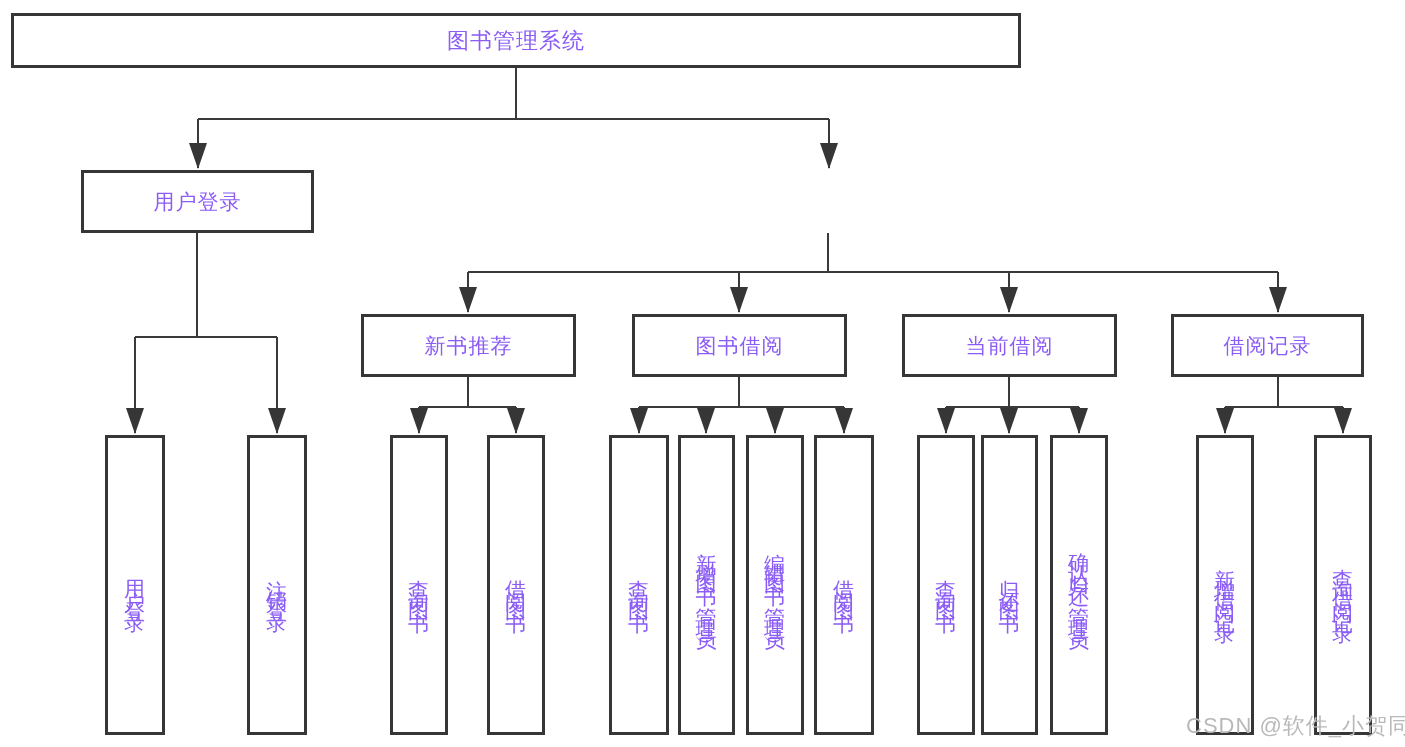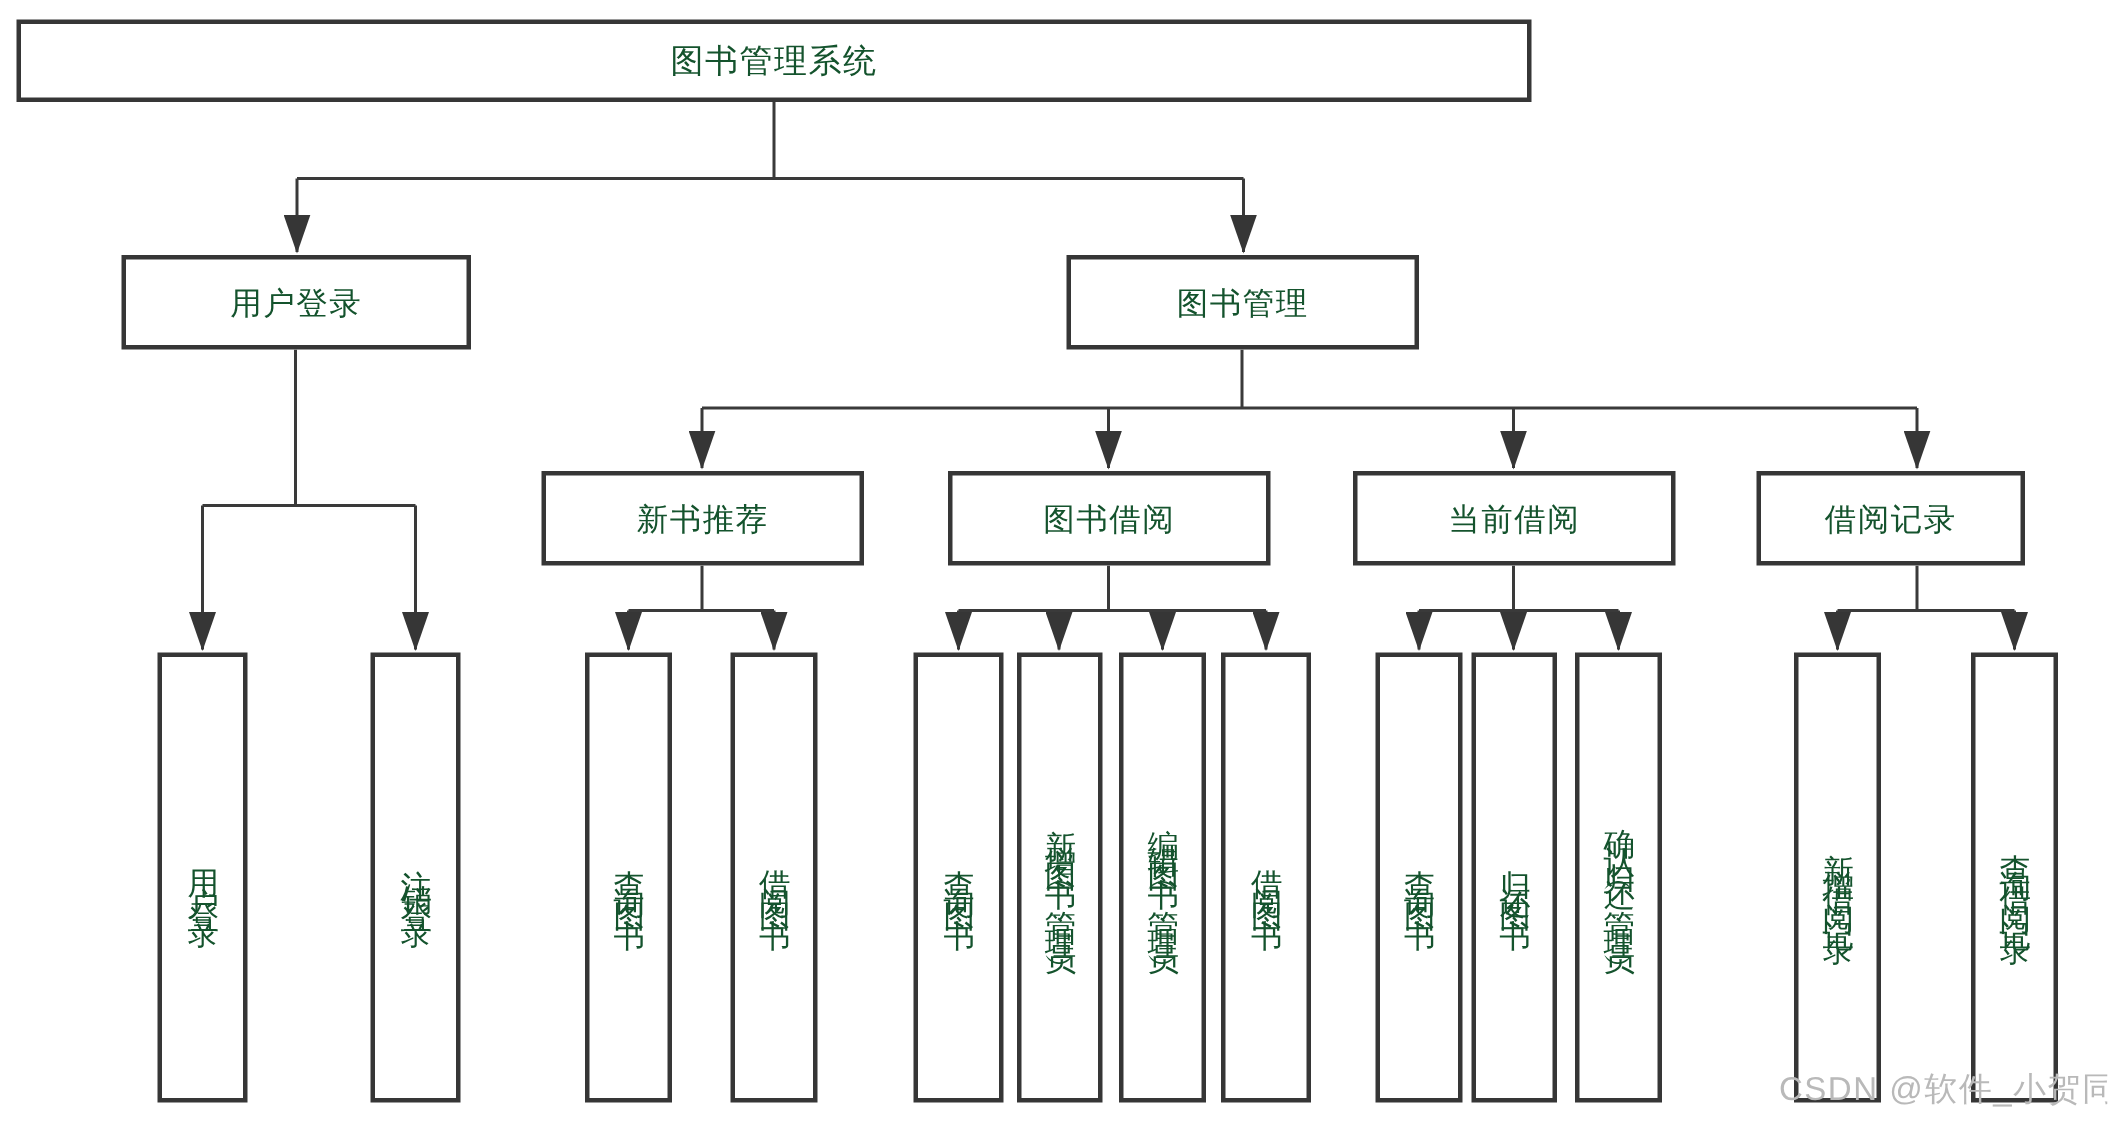--- a/index.html
+++ b/index.html
@@ -12,21 +12,21 @@
   }
   #wires{position:absolute;left:0;top:0;width:1405px;height:747px;}
   .node{
     position:absolute;
     background:#ffffff;
     border:3px solid #363636;
     box-sizing:border-box;
     display:flex;
     align-items:center;
     justify-content:center;
-    color:#14532d;
+    color:#8b5cf6;
     font-size:21px;
     letter-spacing:1px;
     z-index:2;
   }
   .node.v span{
     writing-mode:vertical-rl;
     text-orientation:mixed;
     letter-spacing:11px;
     line-height:1;
   }
@@ -88,34 +88,31 @@
     </g>
   </svg>
 
   <div class="node" style="left:11px;top:13px;width:1010px;height:55px;font-size:22px;">
     <span>图书管理系统</span>
   </div>
 
   <div class="node" style="left:81px;top:170px;width:233px;height:63px;">
     <span>用户登录</span>
   </div>
-  <div class="node" style="left:711px;top:170px;width:235px;height:63px;">
-    <span>图书管理</span>
-  </div>
 
   <div class="node" style="left:361px;top:314px;width:215px;height:63px;">
     <span>新书推荐</span>
   </div>
   <div class="node" style="left:632px;top:314px;width:215px;height:63px;">
     <span>图书借阅</span>
   </div>
   <div class="node" style="left:902px;top:314px;width:215px;height:63px;font-family:Liberation Mono, monospace;">
     <span>当前借阅</span>
   </div>
-  <div class="node" style="left:1171px;top:314px;width:179px;height:63px;">
+  <div class="node" style="left:1171px;top:314px;width:193px;height:63px;">
     <span>借阅记录</span>
   </div>
 
   <div class="node v" style="left:105px;top:435px;width:60px;height:300px;">
     <span>用户登录</span>
   </div>
   <div class="node v" style="left:247px;top:435px;width:60px;height:300px;">
     <span>注销登录</span>
   </div>
 

